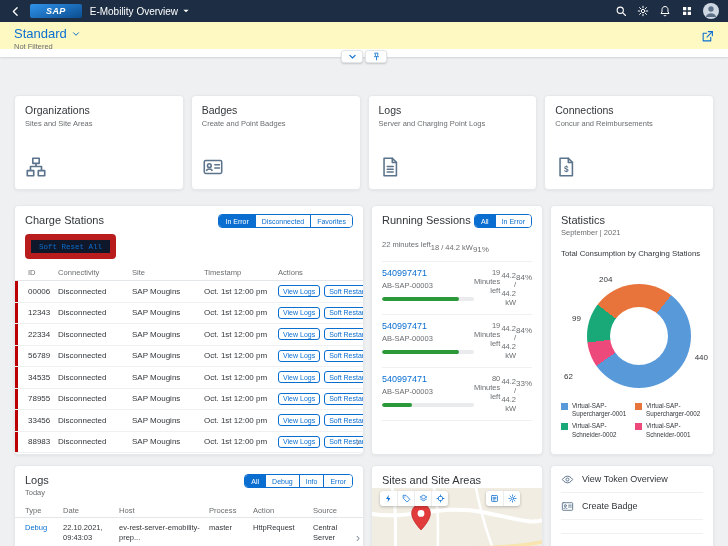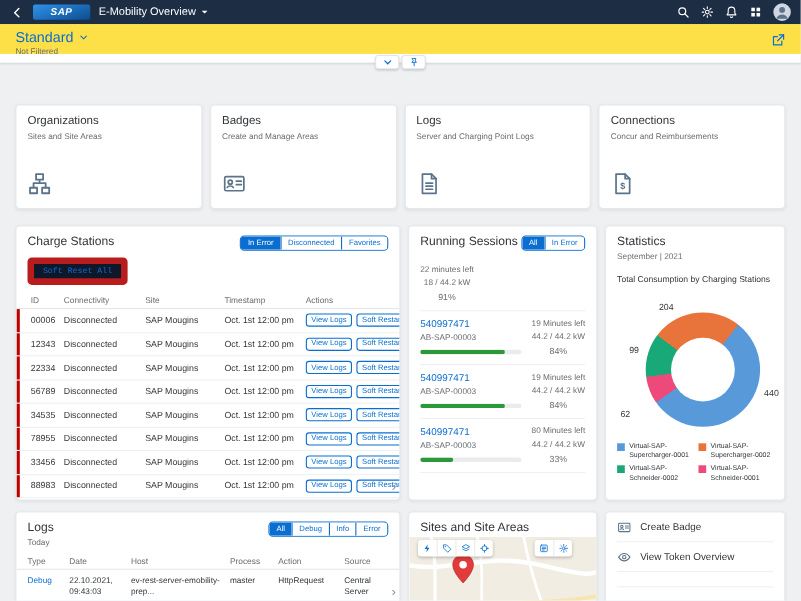--- a/index.html
+++ b/index.html
@@ -14,21 +14,21 @@
   .back-btn{width:13px;height:13px;color:#fff;cursor:pointer}
   .sap-logo{height:14px;line-height:14px;padding:0 16px;border-radius:2px;
     background:linear-gradient(160deg,#2f93ea,#0b4d8f);color:#fff;font-weight:bold;font-style:italic;font-size:9px;letter-spacing:.4px}
   .shell-title{color:#fff;font-size:10px;display:flex;align-items:center;gap:3px;cursor:pointer}
   .shell-title .i{width:9px;height:9px;color:#fff}
   .shell-right{margin-left:auto;display:flex;align-items:center;gap:10px}
   .shell-icon{width:12px;height:12px;color:#fff;cursor:pointer}
   .avatar{width:16px;height:16px;border-radius:50%;background:#cfd8e2;overflow:hidden;cursor:pointer;color:#5d7288}
 
   
-  .page-header{background:#fde047;height:27px;padding:4px 14px 0;position:relative;z-index:2}
+  .page-header{background:#fef9c3;height:27px;padding:4px 14px 0;position:relative;z-index:2}
   .variant{display:flex;align-items:center;gap:4px;cursor:pointer;width:max-content}
   .variant-title{font-size:13px;color:#0a6ed1}
   .variant .i{width:10px;height:10px;color:#0a6ed1}
   .filter-status{font-size:7.5px;color:#6a6d70;margin-top:1px}
   .share-btn{position:absolute;right:14px;top:8px;width:13px;height:13px;color:#0a6ed1;cursor:pointer}
   .header-ext{height:8px;background:#fff;box-shadow:0 1px 2px rgba(0,0,0,.12);position:relative;z-index:1}
   .header-float{position:absolute;left:50%;transform:translateX(-50%);top:50px;display:flex;gap:2px;z-index:6}
   .float-btn{width:22px;height:13px;background:#fff;border:1px solid #e3e6e9;border-radius:3px;
     box-shadow:0 1px 2px rgba(0,0,0,.18);display:flex;align-items:center;justify-content:center;color:#0a6ed1;cursor:pointer}
   .float-btn .i{width:9px;height:9px}
@@ -82,21 +82,21 @@
   .logs-chev{right:3px;top:66px}
 
   
   .rs-list{padding:0 10px}
   .rs-item{padding:6px 0 7px;border-bottom:1px solid #eef0f2;display:flex;justify-content:space-between;cursor:pointer}
   .rs-left{display:flex;flex-direction:column;width:95px}
   .rs-id{color:#0a6ed1;font-size:9px}
   .rs-station{color:#6a6d70;font-size:7.5px;margin-top:3px}
   .rs-bar{width:92px;height:4px;background:#e9ebed;border-radius:2px;margin-top:7px;overflow:hidden}
   .rs-fill{display:block;height:100%;background:#2b9939;border-radius:2px}
-  .rs-right{text-align:right;display:flex;flex-direction:column;font-size:7.5px;color:#6a6d70;align-items:center}
+  .rs-right{text-align:right;display:flex;font-size:7.5px;color:#6a6d70;align-items:flex-start}
   .rs-power{margin-top:3px}
   .rs-pct{margin-top:5px;font-size:8px}
 
   
   .stat-chart-title{font-size:7.8px;padding:6px 10px 0;white-space:nowrap}
   .donut-wrap{position:relative;width:104px;height:104px;margin:26px 0 0 36px}
   .donut{width:104px;height:104px;border-radius:50%}
   .donut-hole{position:absolute;left:50%;top:50%;width:58px;height:58px;transform:translate(-50%,-50%);
     background:#fff;border-radius:50%}
   .donut-label{position:absolute;font-size:8px;color:#32363a}
@@ -237,21 +237,21 @@
           <svg viewBox="0 0 24 24" width="100%" height="100%" fill="none" stroke="currentColor" stroke-width="1.8" stroke-linejoin="round">
             <rect x="8.5" y="2.5" width="7" height="5.5"></rect>
             <rect x="2.5" y="16" width="7" height="5.5"></rect>
             <rect x="14.5" y="16" width="7" height="5.5"></rect>
             <path d="M12 8v3.5M6 16v-4.5h12V16"></path>
           </svg>
         </span>
   </div>
   <div class="card nav-card">
     <div class="nav-title">Badges</div>
-    <div class="nav-sub">Create and Manage Areas</div>
+    <div class="nav-sub">Create and Point Badges</div>
     <span class="i nav-icon">
           <svg viewBox="0 0 24 24" width="100%" height="100%" fill="none" stroke="currentColor" stroke-width="1.7" stroke-linejoin="round" stroke-linecap="round">
             <rect x="2.5" y="5" width="19" height="14" rx="1.5"></rect>
             <circle cx="8" cy="10.5" r="2"></circle>
             <path d="M5 15.7c.7-1.9 5.3-1.9 6 0"></path>
             <path d="M14 9.5h5M14 13h5"></path>
           </svg>
         </span>
   </div>
   <div class="card nav-card">
@@ -576,38 +576,38 @@
               </svg>
             </span>
           </div>
       </div>
     </div>
 
     <div class="card card-ql">
       <div class="ql-list" id="ql-list">
   <div class="ql-item">
     <span class="i ql-icon">
+              <svg viewBox="0 0 24 24" width="100%" height="100%" fill="none" stroke="currentColor" stroke-width="1.8">
+                <path d="M2.5 12S6.5 5.8 12 5.8 21.5 12 21.5 12 17.5 18.2 12 18.2 2.5 12 2.5 12z"></path>
+                <circle cx="12" cy="12" r="2.8"></circle>
+              </svg>
+            </span>
+    <span class="ql-label">View Token Overview</span>
+  </div>
+  <div class="ql-item">
+    <span class="i ql-icon">
               <svg viewBox="0 0 24 24" width="100%" height="100%" fill="none" stroke="currentColor" stroke-width="1.7" stroke-linejoin="round" stroke-linecap="round">
                 <rect x="2.5" y="5" width="19" height="14" rx="1.5"></rect>
                 <circle cx="8" cy="10.5" r="2"></circle>
                 <path d="M5 15.7c.7-1.9 5.3-1.9 6 0"></path>
                 <path d="M14 9.5h5M14 13h5"></path>
               </svg>
             </span>
     <span class="ql-label">Create Badge</span>
   </div>
   <div class="ql-item">
-    <span class="i ql-icon">
-              <svg viewBox="0 0 24 24" width="100%" height="100%" fill="none" stroke="currentColor" stroke-width="1.8">
-                <path d="M2.5 12S6.5 5.8 12 5.8 21.5 12 21.5 12 17.5 18.2 12 18.2 2.5 12 2.5 12z"></path>
-                <circle cx="12" cy="12" r="2.8"></circle>
-              </svg>
-            </span>
-    <span class="ql-label">View Token Overview</span>
-  </div>
-  <div class="ql-item">
 
     <span class="ql-label"></span>
   </div>
         </div>
     </div>
   </div>
 </div>
 
 </body></html>

